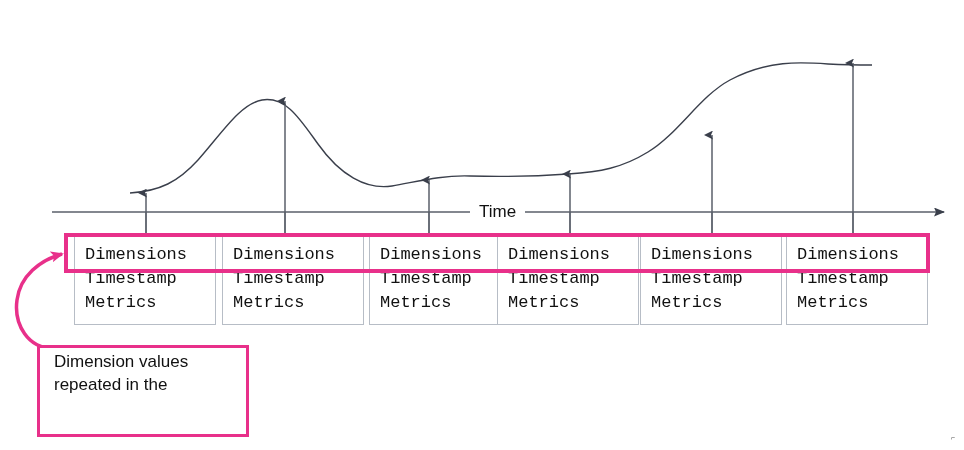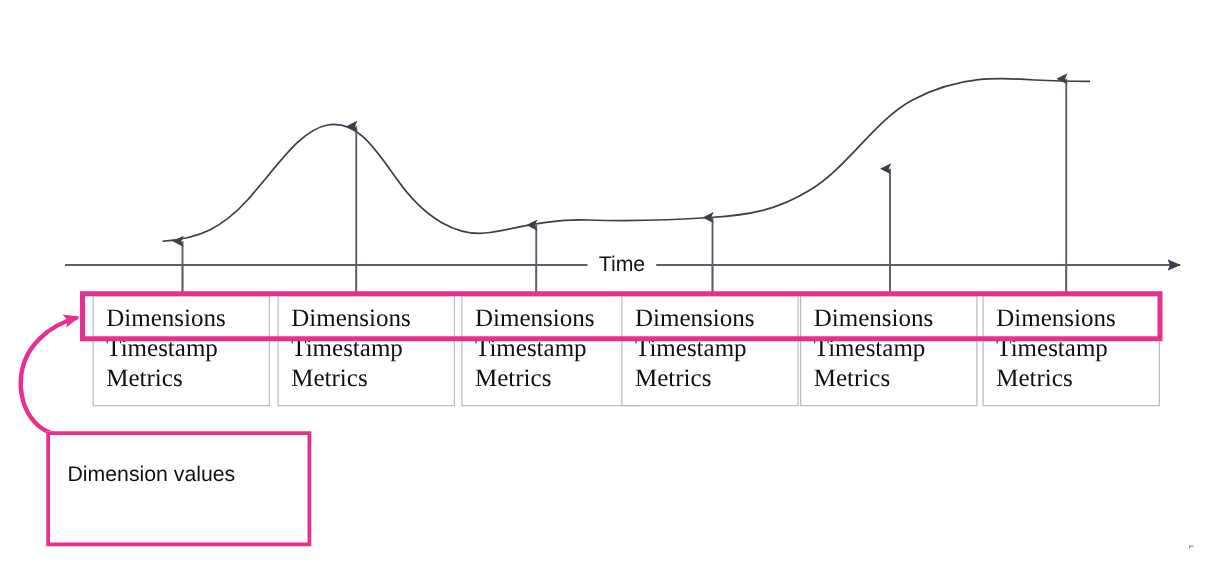--- a/index.html
+++ b/index.html
@@ -25,32 +25,32 @@
     height: 450px;
   }
   .record-box {
     position: absolute;
     box-sizing: border-box;
     border: 1px solid #b7bdc6;
     background: #ffffff;
     padding: 6px 0 0 10px;
   }
   .record-line {
-    font-size: 20px;
+    font-size: 17px;
     line-height: 24px;
     color: #111111;
     white-space: nowrap;
-    font-family: Liberation Serif, serif;
+    font-family: Liberation Mono, monospace;
   }
   .callout-box {
     position: absolute;
     box-sizing: border-box;
     border: 3px solid #e8308a;
     background: #ffffff;
-    padding: 20px 12px 10px 14px;
+    padding: 2px 12px 10px 14px;
   }
   .callout-line {
     font-size: 17px;
     line-height: 23px;
     color: #111111;
     white-space: nowrap;
     font-family: "Liberation Sans", sans-serif;
   }
   .axis-label {
     position: absolute;
@@ -154,17 +154,18 @@
       </marker>
     </defs>
 
     <rect x="66" y="235" width="862" height="36" fill="none" stroke="#e8308a" stroke-width="4"></rect>
 
     <path d="M 60,348 C 26,352 14,322 17,300 C 20,276 40,260 62,254" fill="none" stroke="#e8308a" stroke-width="3.5" marker-end="url(#arrowPink2)"></path>
   </svg>
 
   <div class="callout-box" style="left:37px; top:345px; width:212px; height:92px;">
     <div class="callout-line">Dimension values</div>
+    <div class="callout-line">repeated in the</div>
   </div>
 
   <div class="corner-mark" style="left:951px; top:434px;">⌐</div>
 
 </div>
 
 </body></html>

